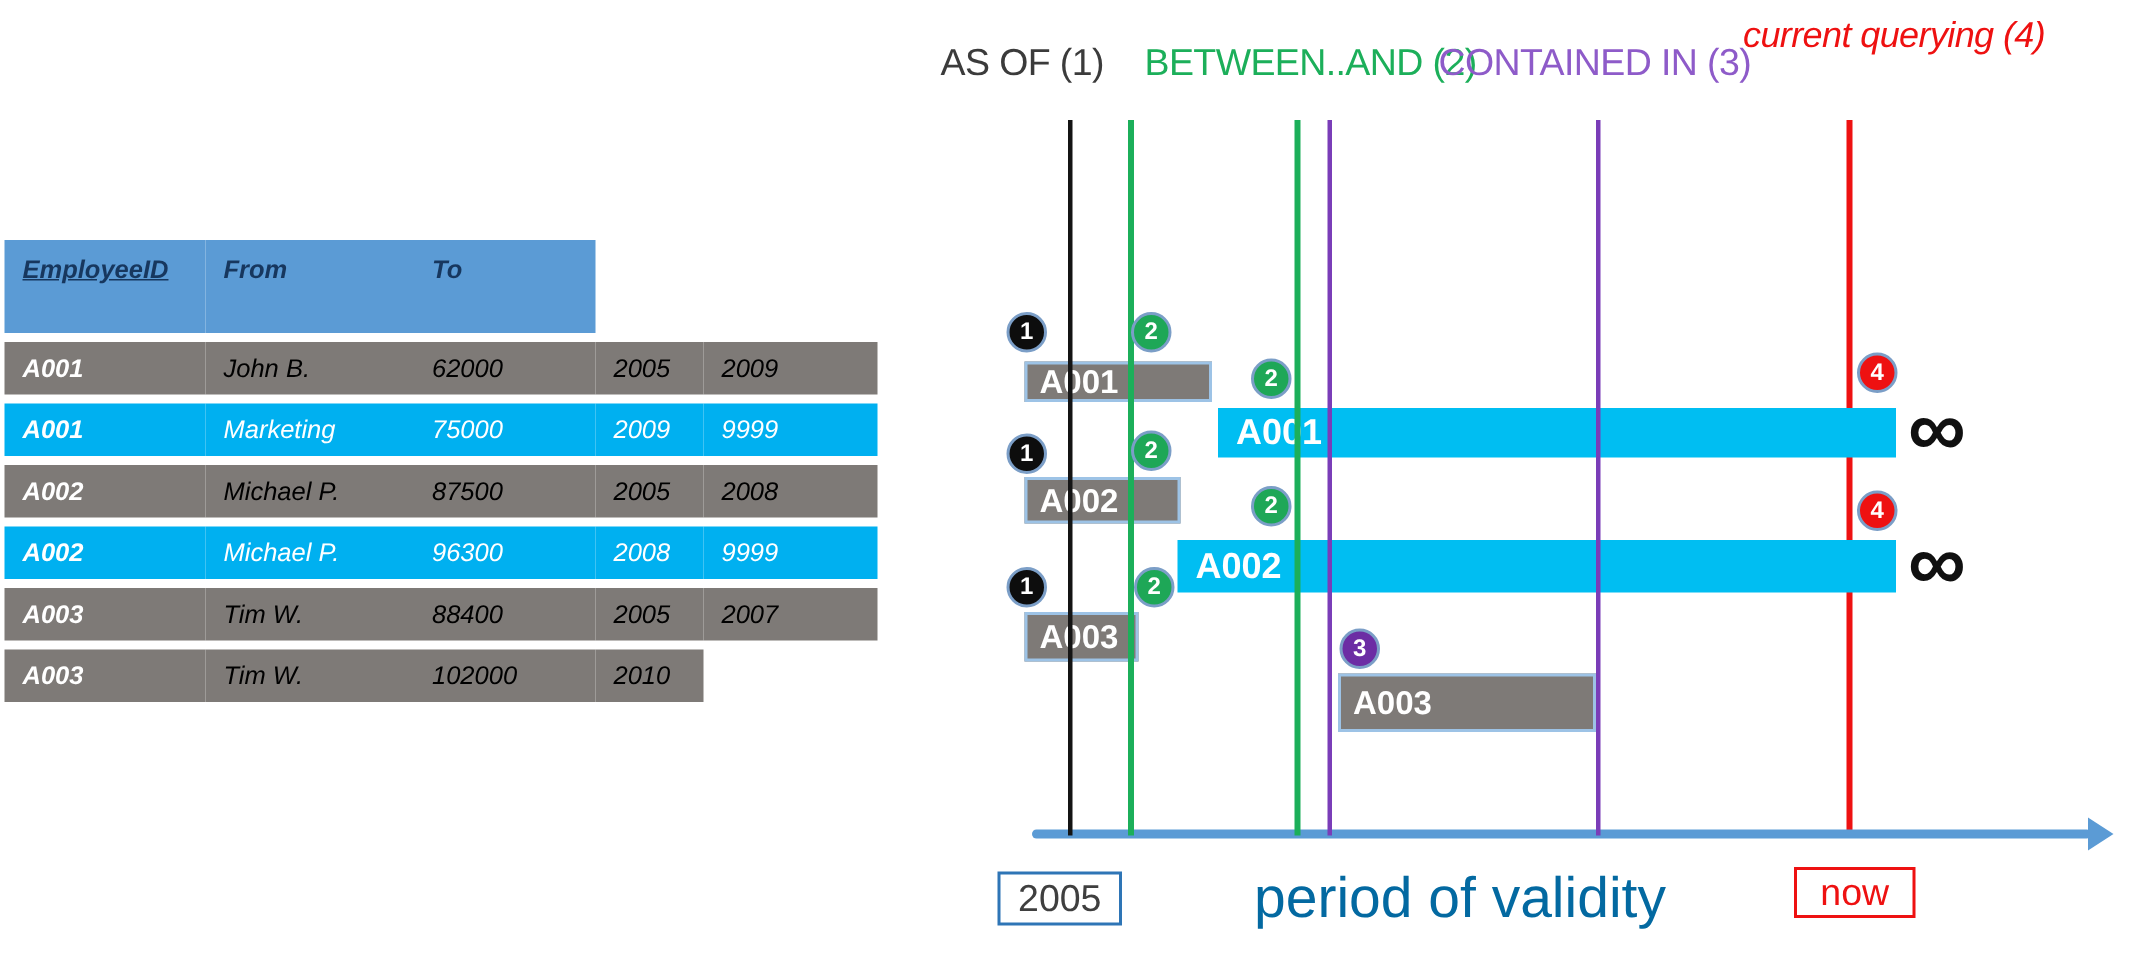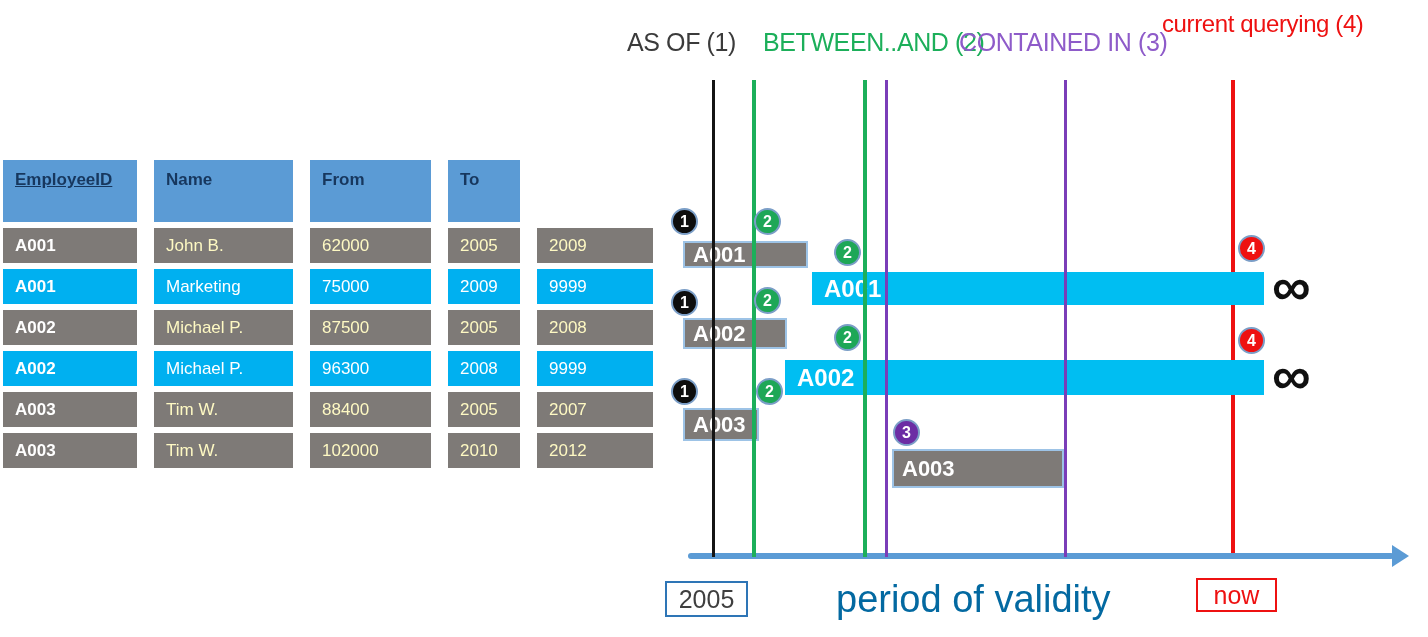--- a/index.html
+++ b/index.html
@@ -1,38 +1,38 @@
 <!DOCTYPE html>
 <html style="--header-blue: #5B9BD5; --header-text: #17375E; --row-gray: #7E7A77; --row-cyan: #00B0F0; --bar-gray: #7E7A77; --bar-border: #9DC3E6; --bar-cyan: #00BEF2; --line-black: #141414; --line-green: #1CAF5A; --line-purple: #7A3DB8; --text-purple: #8E5BC9; --line-red: #EE1111; --circle-green: #1EA757; --circle-purple: #6C2DA4; --axis-blue: #5B9BD5; --box-blue: #2E75B6; --ring: #7B9EC7;"><head>
 <meta charset="utf-8">
 <style>
   html,body{margin:0;padding:0;background:#fff;}
   .stage{position:relative;width:1428px;height:637px;background:#fff;overflow:hidden;
          font-family:"Liberation Sans", sans-serif;}
 
   
   .emp-table{position:absolute;left:3px;top:160px;}
-  .thead,.trow{display:grid;grid-template-columns:134px 139px 121px 72px 116px;column-gap:17px;}
+  .thead,.trow{display:grid;grid-template-columns:134px 139px 121px 72px 116px;column-gap:0;font-style:italic;}
   .thead{margin-bottom:6px;}
   .th{background:var(--header-blue);color:var(--header-text);font-weight:bold;font-size:17px;
       height:62px;box-sizing:border-box;padding:10px 0 0 12px;}
   .th.u{text-decoration:underline;}
   .trow{margin-bottom:6px;}
   .td{height:35px;display:flex;align-items:center;padding-left:12px;box-sizing:border-box;
-      font-size:17px;color:#fef9c3;}
+      font-size:17px;color:#000000;}
   .trow.gray .td{background:var(--row-gray);}
   .trow.cyan .td{background:var(--row-cyan);color:#FFFFFF;}
   .td.first{font-weight:bold;color:#FFFFFF;}
 
   
   .legend{position:absolute;font-size:25px;letter-spacing:-0.4px;white-space:nowrap;}
   #lg-asof{left:627px;top:28px;color:#3B3B3B;}
   #lg-between{left:763px;top:28px;color:var(--line-green);}
   #lg-contained{left:947px;top:28px;color:var(--text-purple);margin-left:12px;}
-  #lg-current{left:1162px;top:11px;color:var(--line-red);font-size:24px;line-height:1.1;}
+  #lg-current{left:1162px;top:11px;color:var(--line-red);font-size:24px;line-height:1.1;font-style:italic;}
 
   
   .vline{position:absolute;top:80px;height:477px;z-index:3;}
   #vl-black{left:712px;width:3px;background:var(--line-black);}
   #vl-green1{left:752px;width:4px;background:var(--line-green);}
   #vl-green2{left:863px;width:4px;background:var(--line-green);}
   #vl-purple1{left:885px;width:3px;background:var(--line-purple);}
   #vl-purple2{left:1064px;width:3px;background:var(--line-purple);}
   #vl-red{left:1231px;width:4px;background:var(--line-red);z-index:1;}
 
@@ -69,21 +69,20 @@
         color:var(--line-red);font-size:25px;}
 </style>
 </head>
 <body>
 
 <div class="stage">
 
   <div class="emp-table">
     <div class="thead">
       <div class="th u">EmployeeID</div>
-      <div class="th">Name</div>
       <div class="th">From</div>
       <div class="th">To</div>
     </div>
     <div class="trow gray">
       <div class="td first">A001</div>
       <div class="td">John B.</div>
       <div class="td">62000</div>
       <div class="td">2005</div>
       <div class="td">2009</div>
     </div>
@@ -113,21 +112,20 @@
       <div class="td">Tim W.</div>
       <div class="td">88400</div>
       <div class="td">2005</div>
       <div class="td">2007</div>
     </div>
     <div class="trow gray">
       <div class="td first">A003</div>
       <div class="td">Tim W.</div>
       <div class="td">102000</div>
       <div class="td">2010</div>
-      <div class="td">2012</div>
     </div>
   </div>
 
   <div class="legend" id="lg-asof">AS OF (1)</div>
   <div class="legend" id="lg-between">BETWEEN..AND (2)</div>
   <div class="legend" id="lg-contained">CONTAINED IN (3)</div>
   <div class="legend" id="lg-current">
     <div>current querying (4)</div>
   </div>
 

